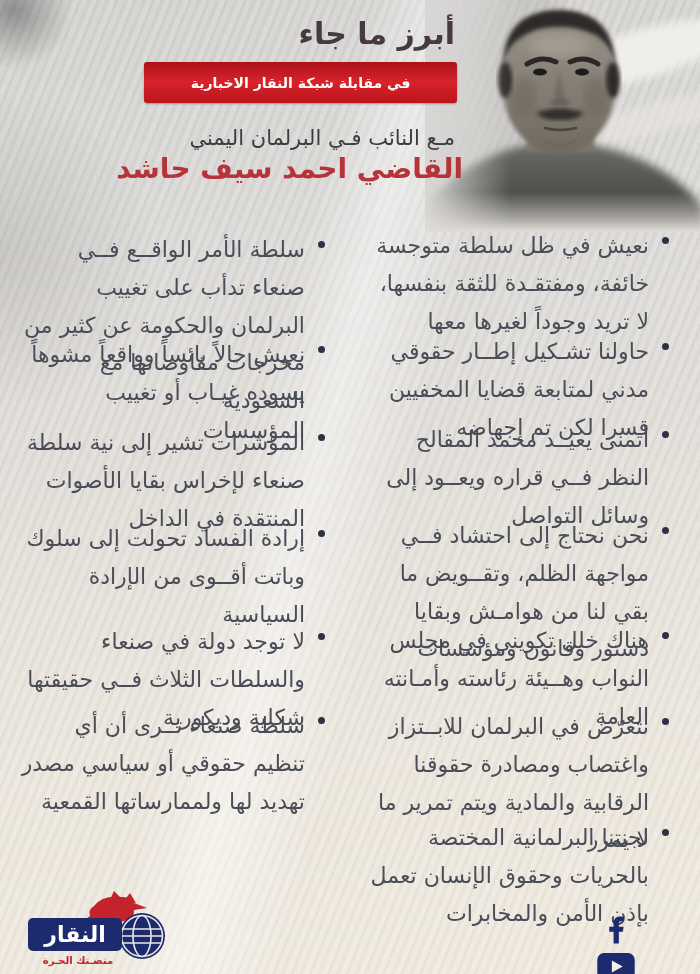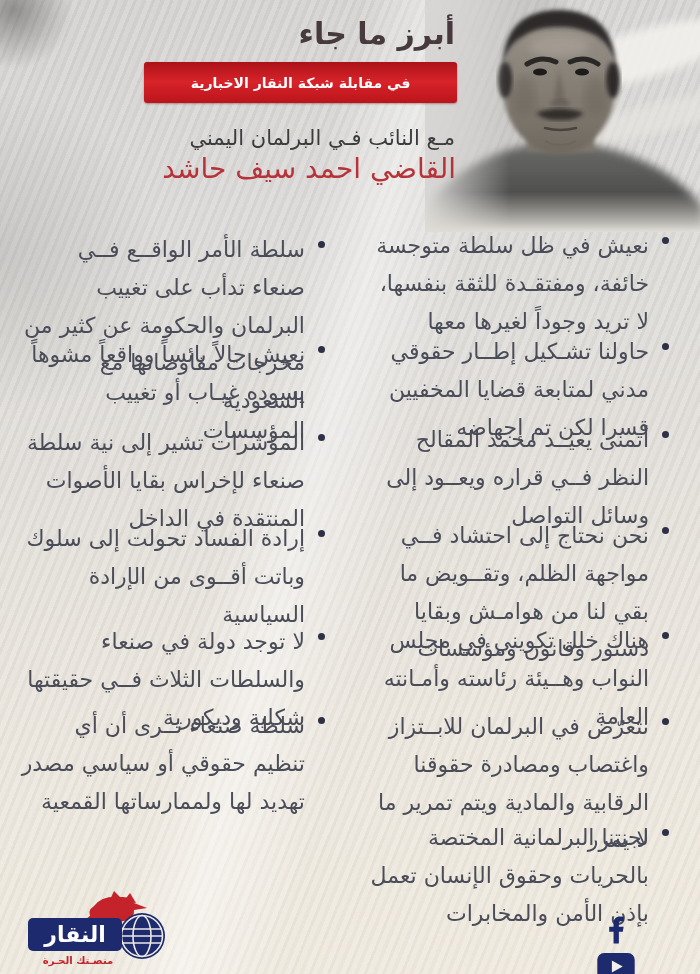--- a/index.html
+++ b/index.html
@@ -33,23 +33,23 @@
     background:linear-gradient(180deg,#ab1218 0%,#d8232a 48%,#bb141b 100%);
     box-shadow:0 1px 2px rgba(60,10,10,.35);
     color:#ffffff;font-size:14px;font-weight:bold;white-space:nowrap;
   }
   .hdr-sub{
     position:absolute;top:126px;right:245px;
     direction:rtl;text-align:right;
     font-size:21px;color:#3c3c3e;white-space:nowrap;letter-spacing:-.5px;
   }
   .hdr-name{
-    position:absolute;top:152px;right:244px;
+    position:absolute;top:152px;right:237px;
     direction:rtl;text-align:right;
-    font-size:28px;font-weight:normal;color:#b63439;white-space:nowrap;
+    font-size:28px;font-weight:bold;color:#b63439;white-space:nowrap;
   }
   .portrait{position:absolute;top:0;right:0;width:275px;height:232px;}
   
   .cols{position:absolute;top:215px;left:0;width:700px;height:680px;}
   .col{position:absolute;top:0;height:100%;}
   .col-right{right:30px;width:302px;}
   .col-left{left:20px;width:306px;}
   .quote{
     position:absolute;right:0;width:100%;
     box-sizing:border-box;padding-right:21px;

